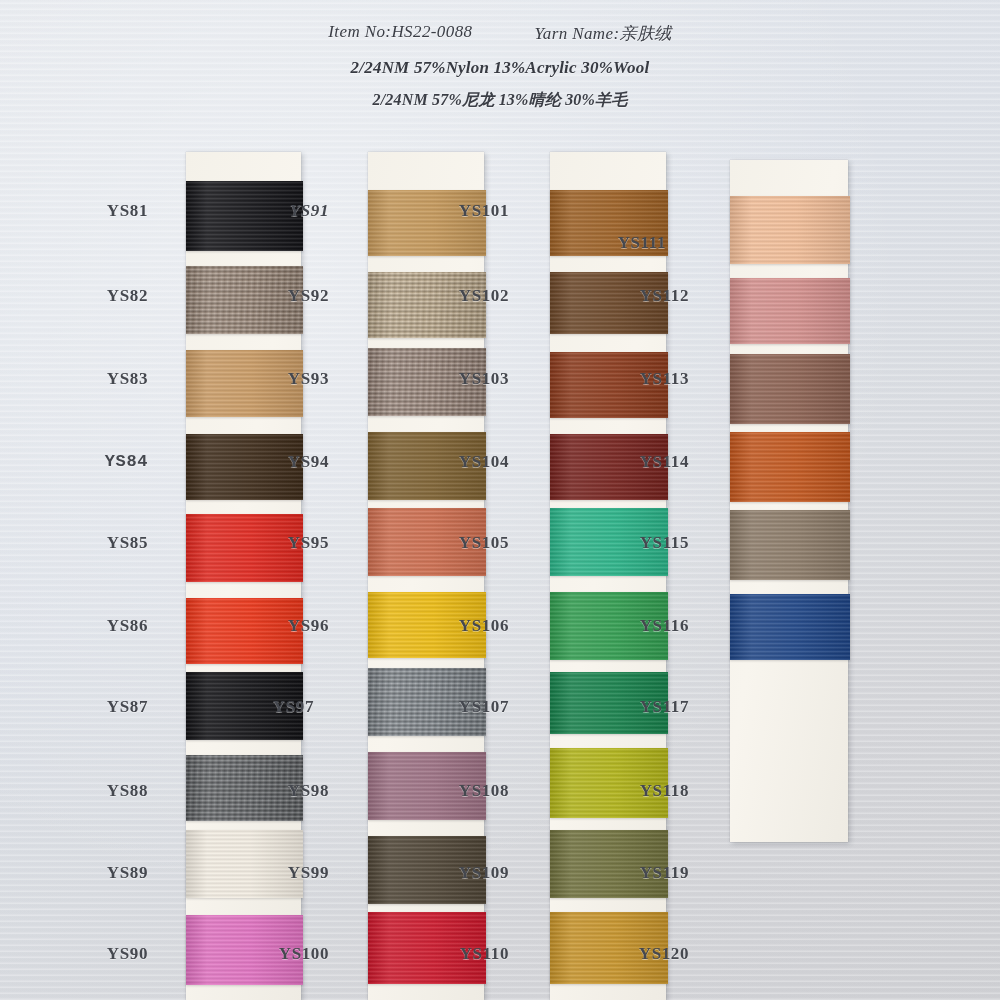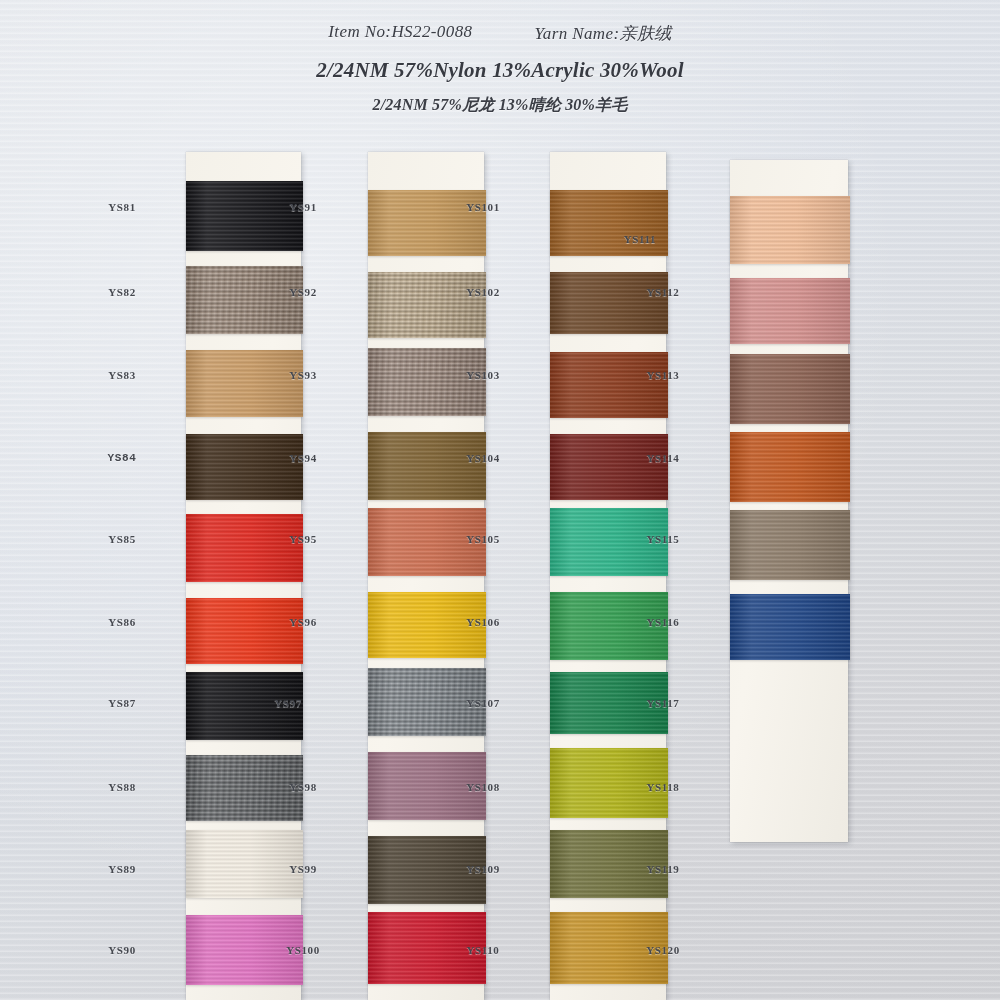--- a/index.html
+++ b/index.html
@@ -61,21 +61,21 @@
     justify-content: center;
     gap: 62px;
     font-size: 17px;
     font-style: italic;
     letter-spacing: .4px;
     margin-bottom: 13px;
     text-shadow: 0 1px 0 rgba(255,255,255,.55);
   }
   .hdr-row1 span { white-space: pre; }
   .hdr-row2 {
-    font-size: 21px;
+    font-size: 17px;
     font-style: italic;
     font-weight: 700;
     letter-spacing: .2px;
     margin-bottom: 12px;
     text-shadow: 0 1px 0 rgba(255,255,255,.5);
     color: #373a42;
   }
   .hdr-row3 {
     font-size: 16px;
     font-style: italic;
@@ -141,26 +141,26 @@
       repeating-linear-gradient(92deg,
         rgba(255,255,255,0.16) 0px,
         rgba(0,0,0,0.10) 3px,
         rgba(255,255,255,0.12) 6px);
   }
 
   .lbl {
     position: absolute;
     z-index: 5;
     font-family: "Liberation Serif", serif;
-    font-size: 11px;
+    font-size: 17px;
     font-weight: 700;
     color: #45484f;
     letter-spacing: .6px;
     white-space: nowrap;
-    text-align: center;
+    text-align: right;
     text-shadow: 0 1px 0 rgba(255,255,255,.45);
   }
 </style>
 </head>
 <body>
 
 <div id="page">
 
   <div class="header">
     <div class="hdr-row1">
@@ -191,21 +191,21 @@
         <div class="swatch heather" style="left: 186px; top: 755px; width: 117px; height: 66px; background-color: rgb(91, 94, 97);"></div>
         <div class="lbl" style="left: 96px; width: 52px; top: 781px;">YS88</div>
         <div class="swatch" style="left: 186px; top: 830px; width: 117px; height: 68px; background-color: rgb(242, 236, 225);"></div>
         <div class="lbl" style="left: 96px; width: 52px; top: 863px;">YS89</div>
         <div class="swatch" style="left: 186px; top: 915px; width: 117px; height: 70px; background-color: rgb(224, 112, 192);"></div>
         <div class="lbl" style="left: 96px; width: 52px; top: 944px;">YS90</div>
       </div>
       <div class="col">
         <div class="card" style="left: 368px; top: 152px; width: 116px; height: 860px; background: linear-gradient(100deg, rgb(244, 241, 233) 0%, rgb(248, 245, 238) 45%, rgb(238, 235, 227) 100%);"></div>
         <div class="swatch" style="left: 368px; top: 190px; width: 118px; height: 66px; background-color: rgb(196, 151, 88);"></div>
-        <div class="lbl" style="left: 277px; width: 52px; top: 201px;">YS91</div>
+        <div class="lbl" style="left: 277px; width: 52px; top: 201px; font-style: italic;">YS91</div>
         <div class="swatch heather" style="left: 368px; top: 272px; width: 118px; height: 66px; background-color: rgb(192, 171, 138);"></div>
         <div class="lbl" style="left: 277px; width: 52px; top: 286px;">YS92</div>
         <div class="swatch heather" style="left: 368px; top: 348px; width: 118px; height: 68px; background-color: rgb(154, 132, 119);"></div>
         <div class="lbl" style="left: 277px; width: 52px; top: 369px;">YS93</div>
         <div class="swatch" style="left: 368px; top: 432px; width: 118px; height: 68px; background-color: rgb(124, 95, 47);"></div>
         <div class="lbl" style="left: 277px; width: 52px; top: 452px;">YS94</div>
         <div class="swatch" style="left: 368px; top: 508px; width: 118px; height: 68px; background-color: rgb(204, 107, 76);"></div>
         <div class="lbl" style="left: 277px; width: 52px; top: 533px;">YS95</div>
         <div class="swatch" style="left: 368px; top: 592px; width: 118px; height: 66px; background-color: rgb(236, 187, 16);"></div>
         <div class="lbl" style="left: 277px; width: 52px; top: 616px;">YS96</div>

